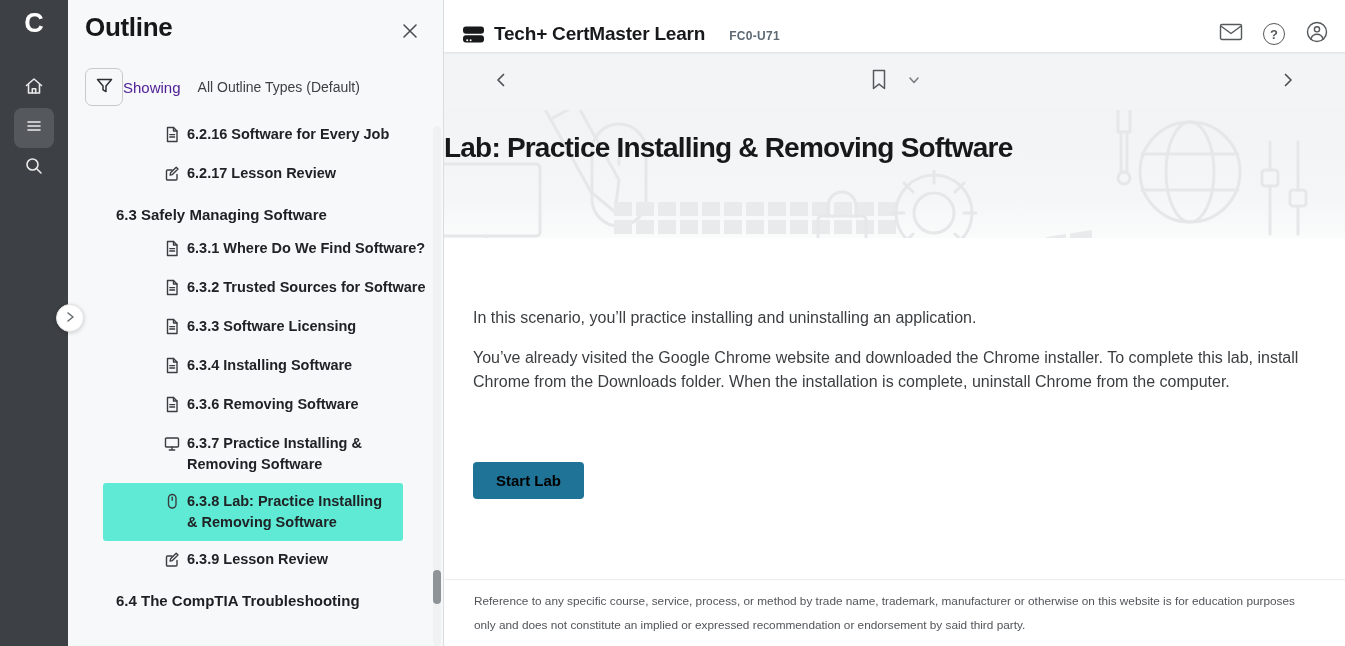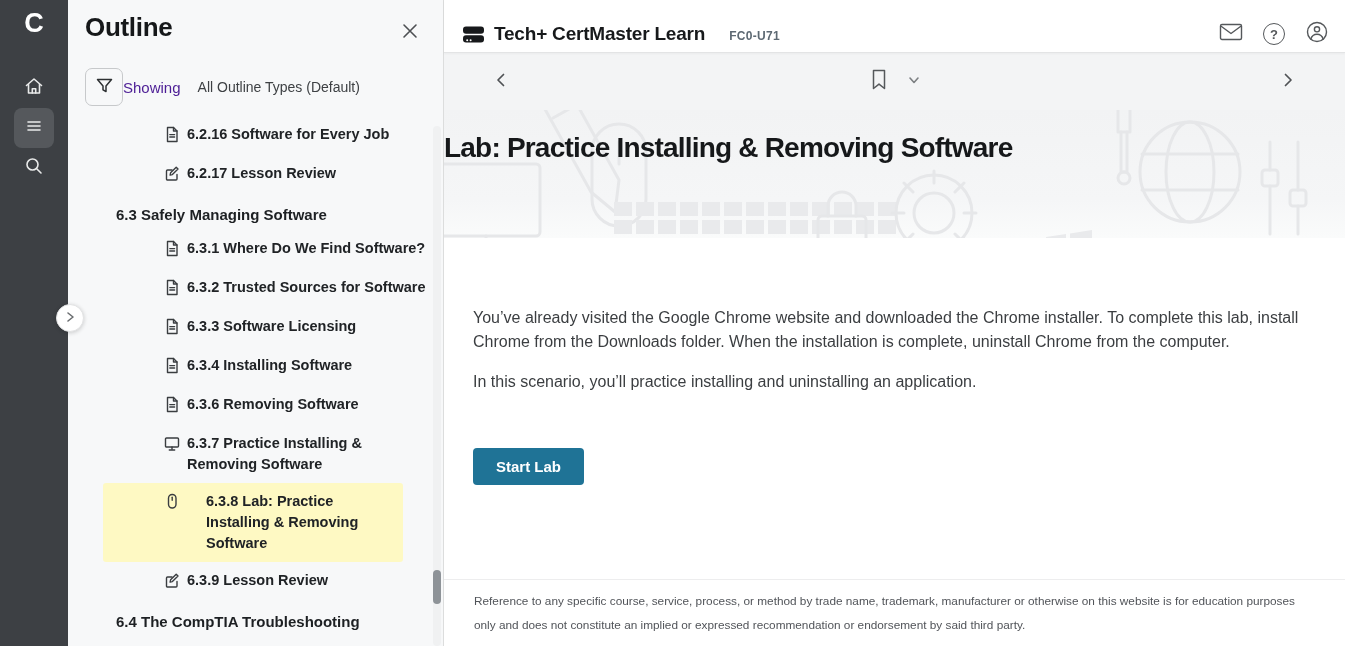--- a/index.html
+++ b/index.html
@@ -27,21 +27,21 @@
   .filter-btn svg { stroke:#2e3133; fill:none; stroke-width:1.5; stroke-linejoin:round; }
   .filter-showing { font-size:15px; font-weight:normal; color:#4c1d95; }
   .filter-value { font-size:14px; color:#3e4144; margin-left:17px; }
 
   .olist { margin-top:10px; padding:0 40px 0 35px; }
   .orow { display:flex; align-items:flex-start; padding:8px 6px 8px 61px; border-radius:3px; cursor:pointer; }
   .orow .oicon { flex-shrink:0; margin:2px 7px 0 0; }
   .orow .oicon svg { stroke:#3a3d40; fill:none; stroke-width:1.4; stroke-linecap:round; stroke-linejoin:round; }
   .orow .olabel { font-size:14.5px; font-weight:bold; color:#202326; line-height:21px; white-space:nowrap; }
   .orow.wrap .olabel { white-space:normal; max-width:205px; }
-  .orow.selected { background:#fef9c3;gap:19px; }
+  .orow.selected { background:#5eead4; }
   .osection { font-size:15px; font-weight:bold; color:#1d2023; padding:10px 0 5px 13px; line-height:21px; white-space:nowrap; cursor:pointer; }
 
   .scroll-track { position:absolute; top:126px; bottom:0; right:2px; width:8px; background:#f0f1f2; border-radius:4px; }
   .scroll-thumb { position:absolute; top:570px; right:2px; width:8px; height:34px; background:#8e9398; border-radius:4px; cursor:pointer; }
 
   
   .collapse-btn { position:absolute; left:56px; top:304px; width:28px; height:28px; border-radius:50%; background:#fff; border:1px solid #e2e3e4; box-shadow:0 1px 4px rgba(0,0,0,.18); display:flex; align-items:center; justify-content:center; cursor:pointer; z-index:20; }
   .collapse-btn svg { stroke:#6a6d70; fill:none; stroke-width:1.6; stroke-linecap:round; stroke-linejoin:round; }
 
   
@@ -71,21 +71,21 @@
   .banner { height:128px; background:linear-gradient(180deg,#f2f3f4 0%,#f5f6f7 70%,#fafbfb 100%); position:relative; overflow:hidden; flex-shrink:0; }
   .banner .deco { position:absolute; }
   .banner .deco svg { stroke:#e6e7e9; fill:none; stroke-width:3; stroke-linecap:round; stroke-linejoin:round; }
   .banner .deco svg .fillshape { fill:#e9eaec; stroke:none; }
   .banner-title { position:relative; z-index:2; text-align:left; margin-top:22px; font-size:28px; font-weight:bold; color:#16181a; letter-spacing:-0.8px; }
 
   
   .content { padding:68px 34px 0 29px; }
   .content p { font-size:16px; line-height:24px; color:#3b3e41; }
   .content p + p { margin-top:16px; }
-  .start-btn { margin-top:54px; display:inline-block; background:#1f7396; color:#ffffff; border:none; border-radius:4px; font-family:inherit; font-size:15px; font-weight:bold; padding:10px 23px; cursor:pointer; }
+  .start-btn { margin-top:68px; display:inline-block; background:#1f7396; color:#000000; border:none; border-radius:4px; font-family:inherit; font-size:15px; font-weight:bold; padding:10px 23px; cursor:pointer; }
 
   .footer { position:absolute; left:0; right:0; bottom:0; background:#fff; border-top:1px solid #ededee; padding:9px 30px 9px 30px; }
   .footer p { font-size:11.8px; line-height:24px; color:#515459; }
 </style>
 </head>
 <body>
 
 <div class="app">
 
   <nav class="rail">
@@ -400,22 +400,22 @@
         <svg width="60" height="100" viewBox="0 0 60 100">
             <path d="M14 4v28M14 48v48M42 4v48M42 68v28"></path>
             <rect x="6" y="32" width="16" height="16" rx="3"></rect>
             <rect x="34" y="52" width="16" height="16" rx="3"></rect>
           </svg>
       </span>
       <h2 class="banner-title">Lab: Practice Installing &amp; Removing Software</h2>
     </div>
 
     <section class="content">
+      <p>In this scenario, you’ll practice installing and uninstalling an application.</p>
       <p>You’ve already visited the Google Chrome website and downloaded the Chrome installer. To complete this lab, install Chrome from the Downloads folder. When the installation is complete, uninstall Chrome from the computer.</p>
-      <p>In this scenario, you’ll practice installing and uninstalling an application.</p>
       <button class="start-btn">Start Lab</button>
     </section>
 
     <div class="footer">
       <p>Reference to any specific course, service, process, or method by trade name, trademark, manufacturer or otherwise on this website is for education purposes only and does not constitute an implied or expressed recommendation or endorsement by said third party.</p>
     </div>
 
   </main>
 </div>
 

